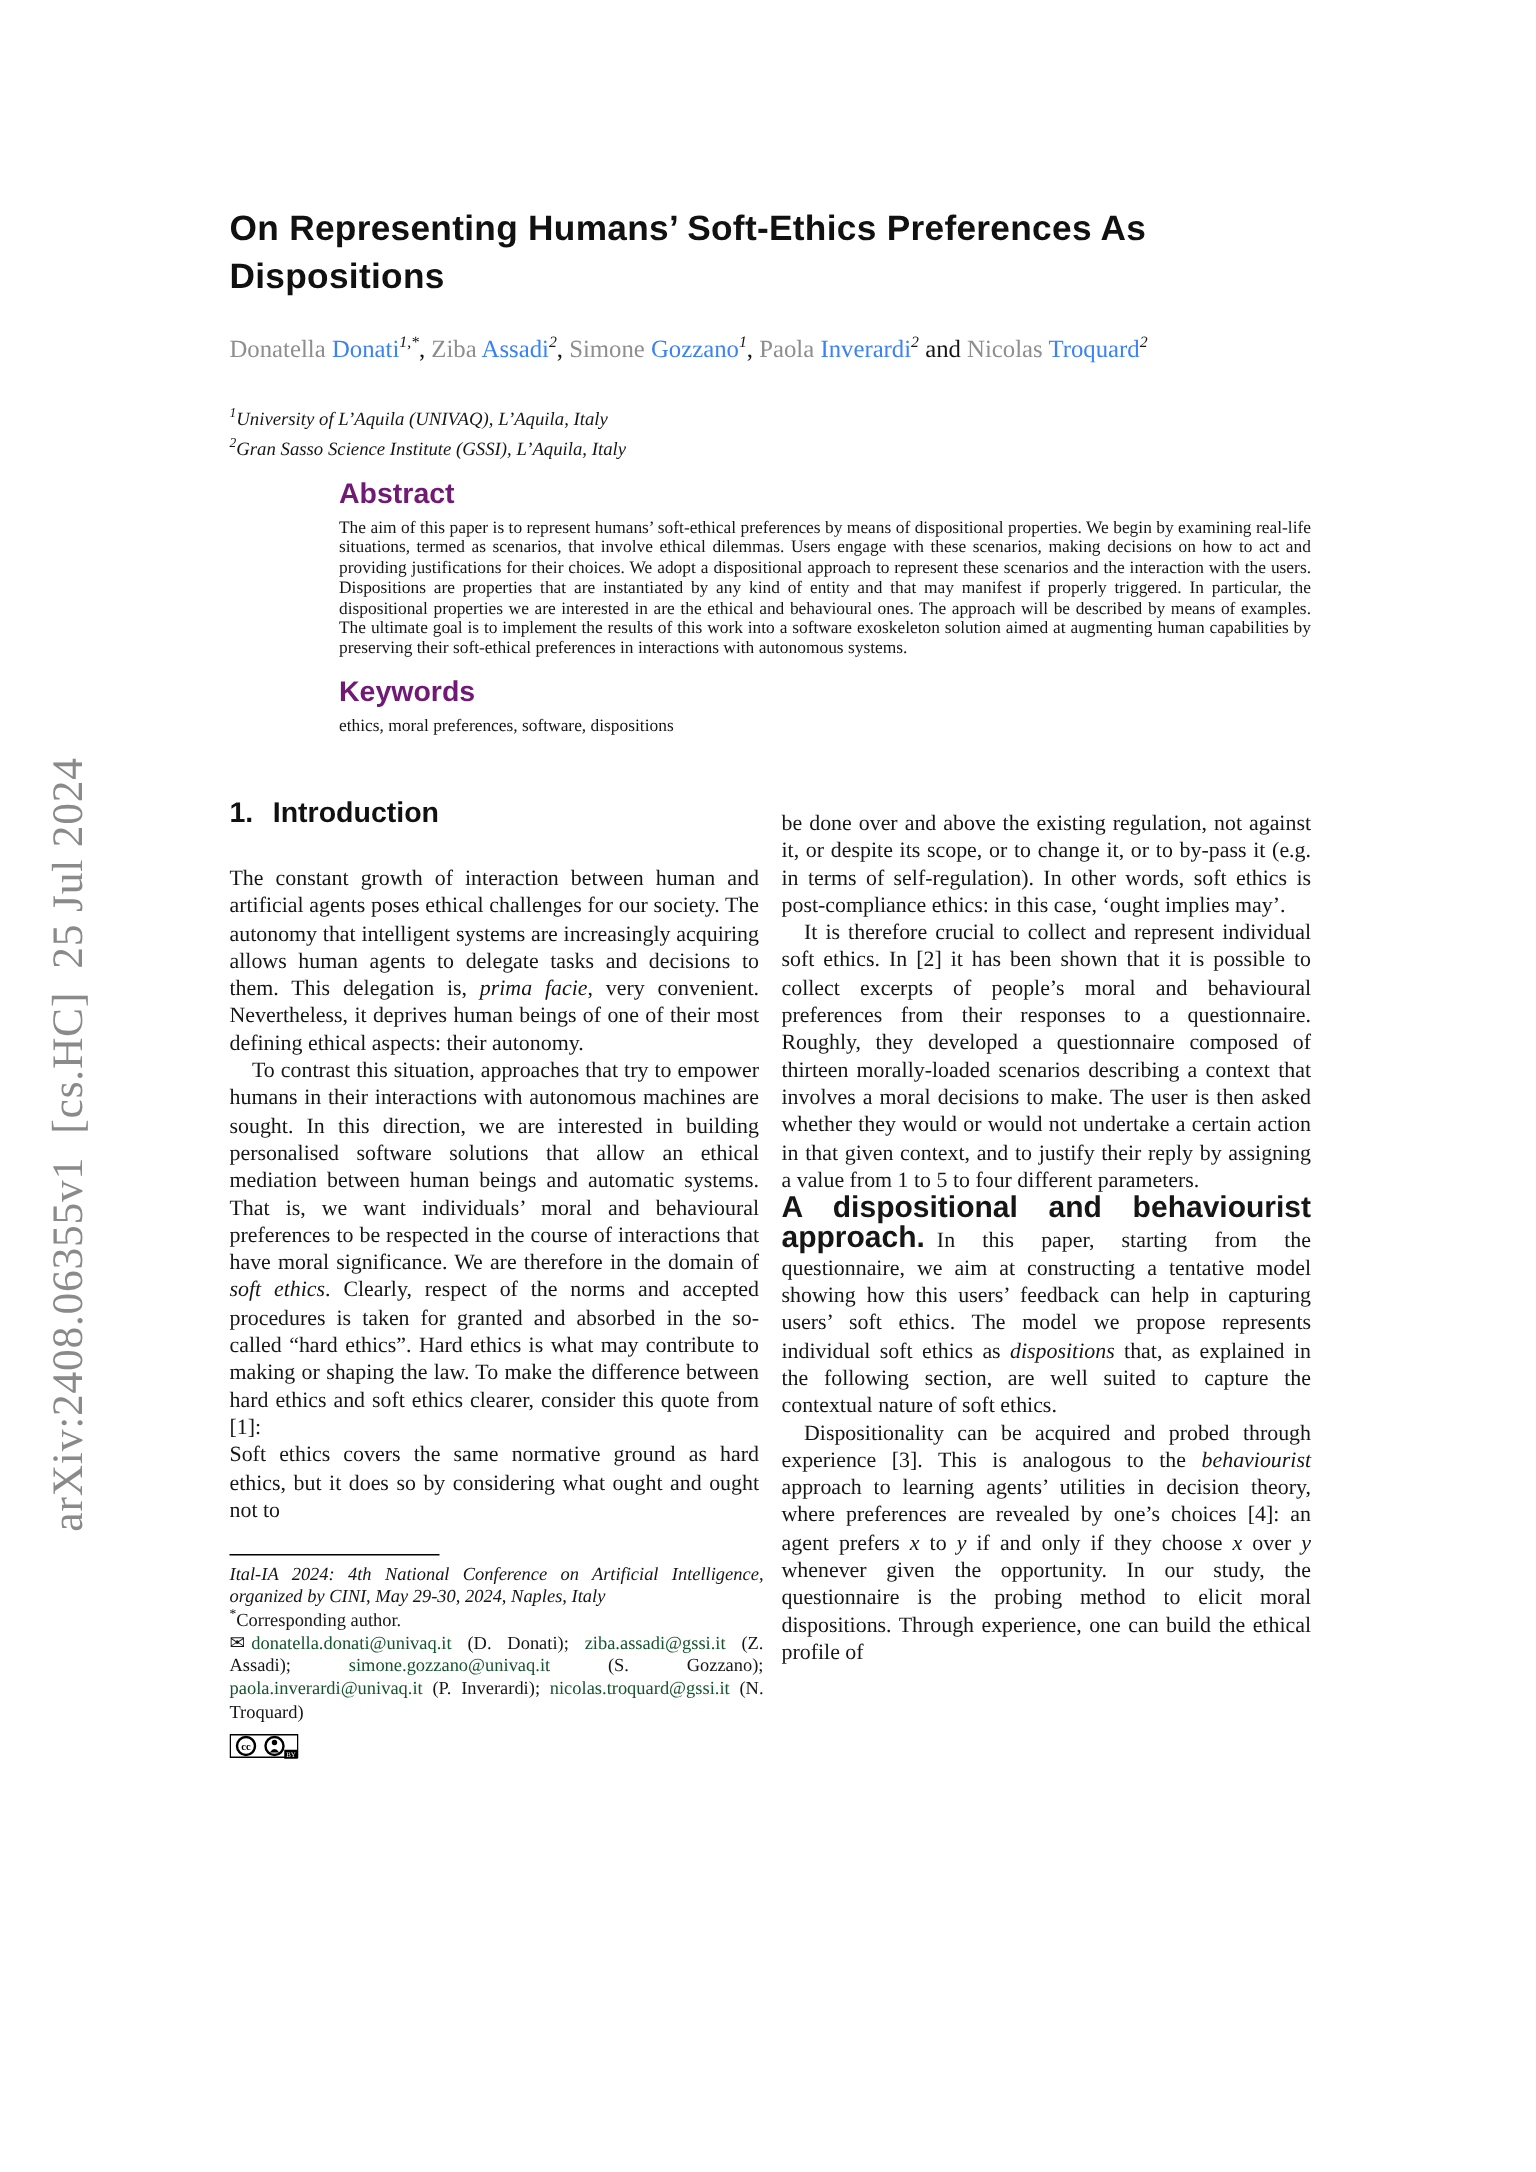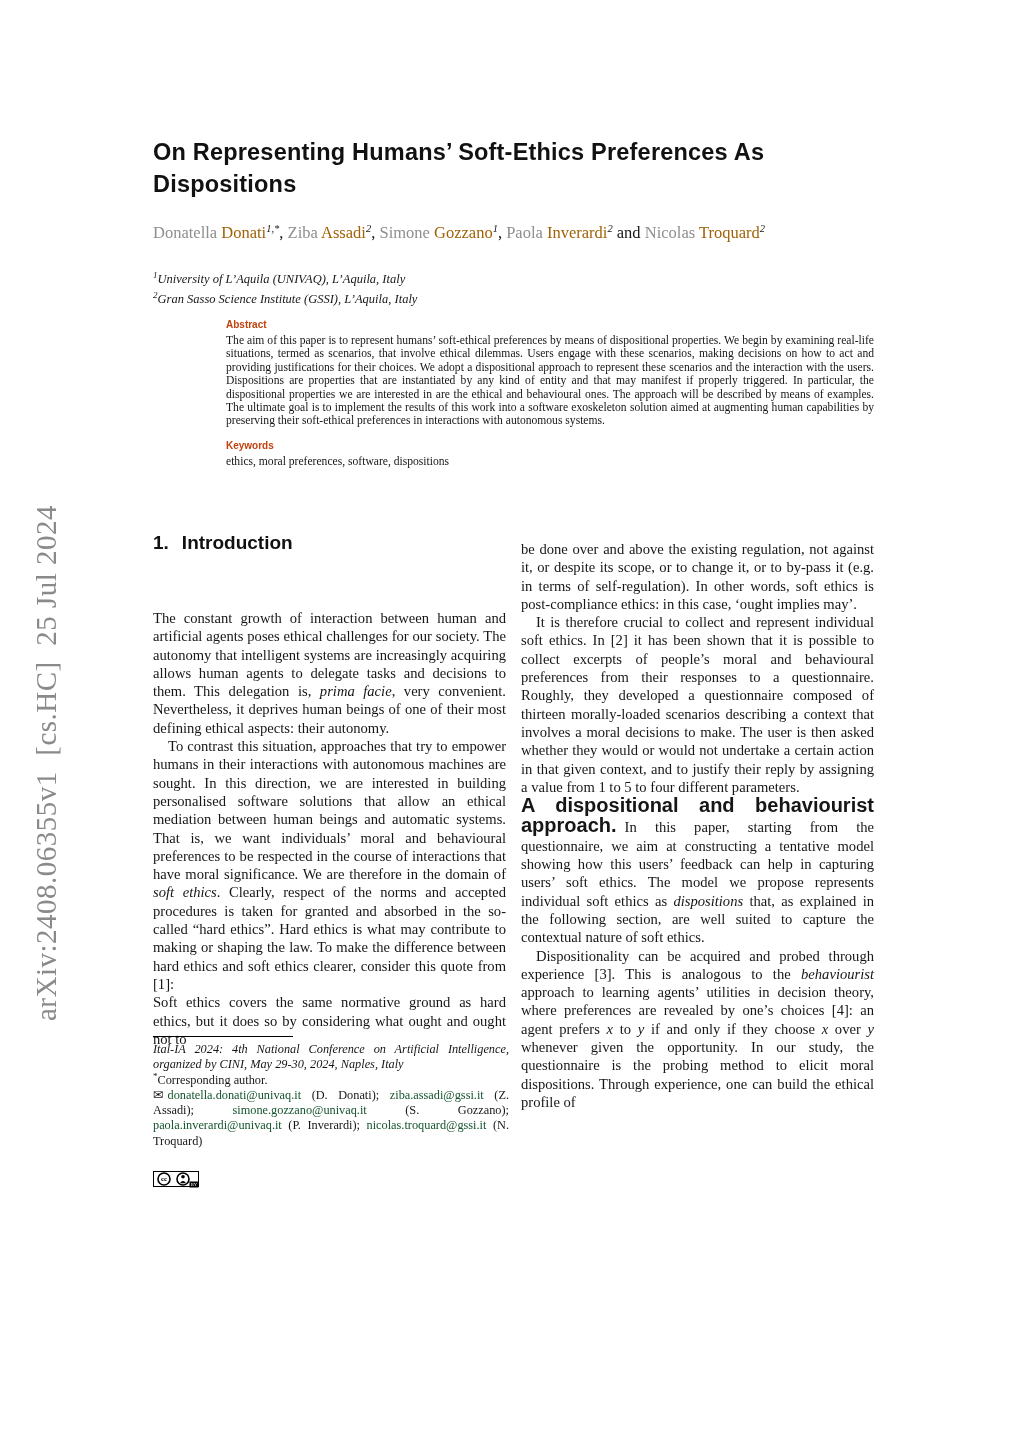--- a/index.html
+++ b/index.html
@@ -15,65 +15,65 @@
     white-space:pre; letter-spacing:0.5px;
   }
   
   .title {
     position:absolute; left:153px; top:136px; width:722px; margin:0;
     font-family:"Liberation Sans", sans-serif; font-weight:bold;
     font-size:23.5px; line-height:32px; color:#111111; letter-spacing:0.2px;
   }
   .authors { position:absolute; left:153px; top:222px; width:722px; font-size:16.5px; line-height:22px; }
   .author-first { color:#8e8e8e; }
-  .author-last  { color:#a16207;text-align:right; }
+  .author-last  { color:#3b82f6;text-align:right; }
   sup.aff { font-size:10.5px; font-style:italic; line-height:0; }
   .affils { position:absolute; left:153px; top:269px; width:722px; font-style:italic; font-size:12.5px; line-height:20px; }
   .affils sup { font-size:9px; line-height:0; }
   
   .abstract { position:absolute; left:226px; top:319px; width:648px; }
   .h-sans {
     font-family:"Liberation Sans", sans-serif; font-weight:bold;
-    font-size:10px; color:#c2410c; margin:0 0 4px 0;
+    font-size:19px; color:#701a75; margin:0 0 4px 0;
   }
   .abs-text { margin:0; font-size:11.6px; line-height:13.4px; text-align:justify; }
   .kw { margin-top:12px; }
   .kw-text { margin:0; font-size:11.6px; line-height:13.4px; }
   
   .section-h {
     position:absolute; left:153px; top:532px; margin:0;
     font-family:"Liberation Sans", sans-serif; font-weight:bold; font-size:19px; color:#111111;text-align:center;
   }
   .sec-num { margin-right:13px; }
   
   .col {
     position:absolute; width:353px; font-size:14.6px; line-height:18.3px;
     text-align:justify; hyphens:auto; -webkit-hyphens:auto;
   }
-  .col-left  { left:153px; top:577px;margin-top:32px; }
+  .col-left  { left:153px; top:577px; }
   .col-right { left:521px; top:540px; }
   .col p { margin:0; }
   .indent { text-indent:15px; }
   .gap-top { margin-top:13px; }
   .quote { margin:9px 47px 0 47px; text-align:justify; }
   .quote.mt0 { margin-top:0; }
   .runin {
     font-family:"Liberation Sans", sans-serif; font-weight:bold;
     font-size:20px; margin-right:8px;
   }
   
   .footnote { position:absolute; left:153px; top:1036px; width:356px; font-size:12.3px; line-height:15.3px; }
   .fn-rule { width:140px; border-top:1px solid #000; margin:0 0 5px 0; }
   .fn-conf { margin:0; font-style:italic; text-align:justify; }
   .fn-line { margin:0; }
   .fn-line sup { font-size:9px; line-height:0; }
   .fn-emails { margin:0; text-align:justify; }
   .email { color:#14532d; text-decoration:none; }
   .envelope-icon { font-size:12.5px; margin-right:4px; color:#161616; }
-  .cc-row { display:flex; align-items:flex-start; margin-top:22px; }
+  .cc-row { display:flex; align-items:flex-start; margin-top:7px; }
   .cc-text { margin:0 0 0 8px; font-size:8.3px; line-height:10.6px; color:#222222; width:305px; text-align:justify; }
 </style>
 </head>
 <body>
 
 <div class="page">
 
   <div class="watermark">arXiv:2408.06355v1  [cs.HC]  25 Jul 2024</div>
 
   <h1 class="title">On Representing Humans’ Soft-Ethics Preferences As Dispositions</h1>

